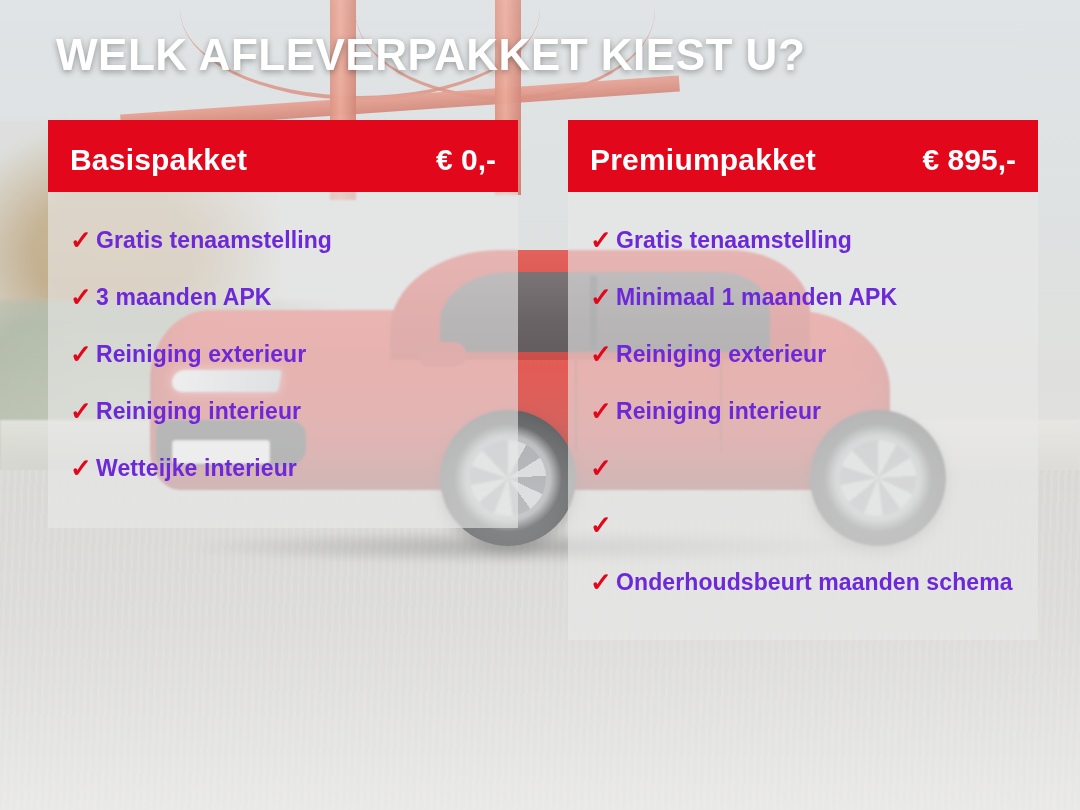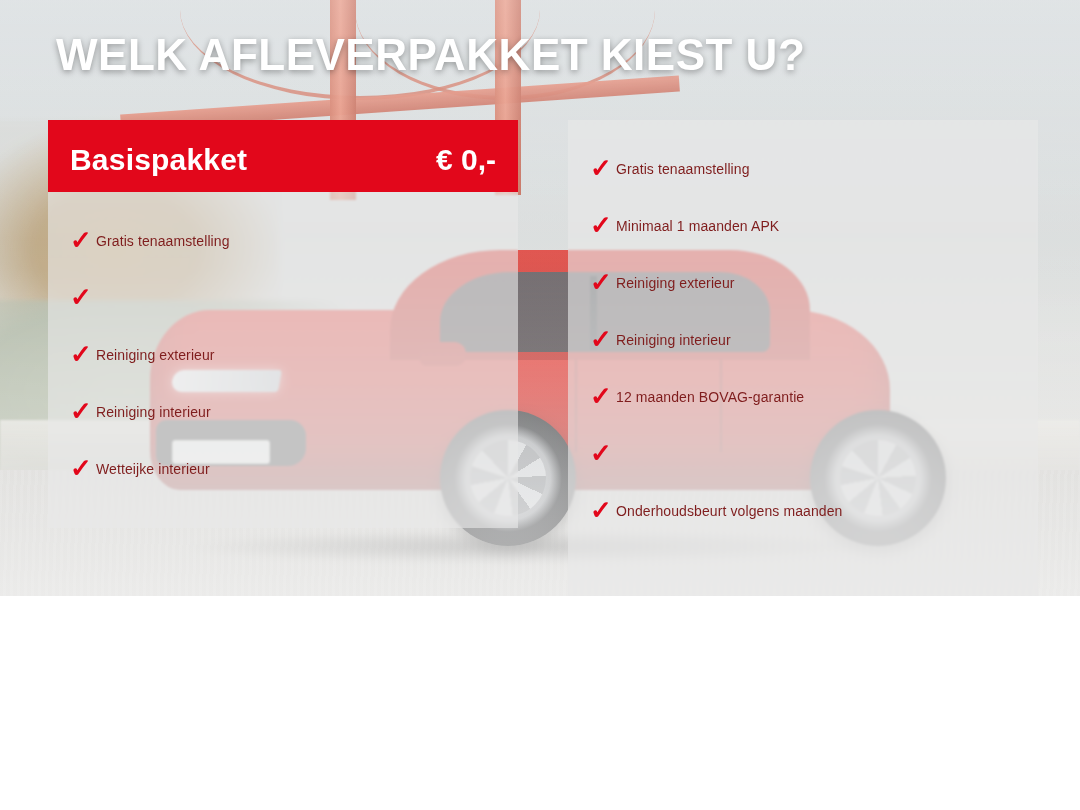--- a/index.html
+++ b/index.html
@@ -7,21 +7,21 @@
     padding: 0;
     background: #ffffff;
   }
   body {
     font-family: "Liberation Sans", sans-serif;
   }
 
   #stage {
     position: relative;
     width: 1080px;
-    height: 596px;
+    height: 810px;
     overflow: hidden;
     background: #cfcfcb;
   }
 
   
   .bg {
     position: absolute;
     inset: 0;
     overflow: hidden;
   }
@@ -259,23 +259,23 @@
   .check {
     color: #e2071b;
     font-size: 26px;
     line-height: 1;
     width: 26px;
     flex: 0 0 26px;
     font-weight: bold;
     transform: translateY(-1px);
   }
   .feature-text {
-    color: #7f1d1d;
-    font-size: 14px;
-    font-weight: normal;
+    color: #6d28d9;
+    font-size: 23px;
+    font-weight: bold;
     letter-spacing: .1px;
     white-space: nowrap;
   }
 </style>
 </head>
 <body>
 
 <div id="stage">
 
   <div class="bg">
@@ -318,61 +318,65 @@
       <span class="card-title">Basispakket</span>
       <span class="card-price">€ 0,-</span>
     </div>
     <ul class="feature-list">
       <li class="feature">
         <span class="check">✓</span>
         <span class="feature-text">Gratis tenaamstelling</span>
       </li>
       <li class="feature">
         <span class="check">✓</span>
+        <span class="feature-text">3 maanden APK</span>
       </li>
       <li class="feature">
         <span class="check">✓</span>
         <span class="feature-text">Reiniging exterieur</span>
       </li>
       <li class="feature">
         <span class="check">✓</span>
         <span class="feature-text">Reiniging interieur</span>
       </li>
       <li class="feature">
         <span class="check">✓</span>
         <span class="feature-text">Wetteijke interieur</span>
       </li>
     </ul>
   </div>
 
   <div class="card card-premium">
+    <div class="card-header">
+      <span class="card-title">Premiumpakket</span>
+      <span class="card-price">€ 895,-</span>
+    </div>
     <ul class="feature-list">
       <li class="feature">
         <span class="check">✓</span>
         <span class="feature-text">Gratis tenaamstelling</span>
       </li>
       <li class="feature">
         <span class="check">✓</span>
         <span class="feature-text">Minimaal 1 maanden APK</span>
       </li>
       <li class="feature">
         <span class="check">✓</span>
         <span class="feature-text">Reiniging exterieur</span>
       </li>
       <li class="feature">
         <span class="check">✓</span>
         <span class="feature-text">Reiniging interieur</span>
       </li>
       <li class="feature">
         <span class="check">✓</span>
-        <span class="feature-text">12 maanden BOVAG-garantie</span>
-      </li>
-      <li class="feature">
-        <span class="check">✓</span>
-      </li>
-      <li class="feature">
-        <span class="check">✓</span>
-        <span class="feature-text">Onderhoudsbeurt volgens maanden</span>
+      </li>
+      <li class="feature">
+        <span class="check">✓</span>
+      </li>
+      <li class="feature">
+        <span class="check">✓</span>
+        <span class="feature-text">Onderhoudsbeurt maanden schema</span>
       </li>
     </ul>
   </div>
 
 </div>
 
 </body></html>

